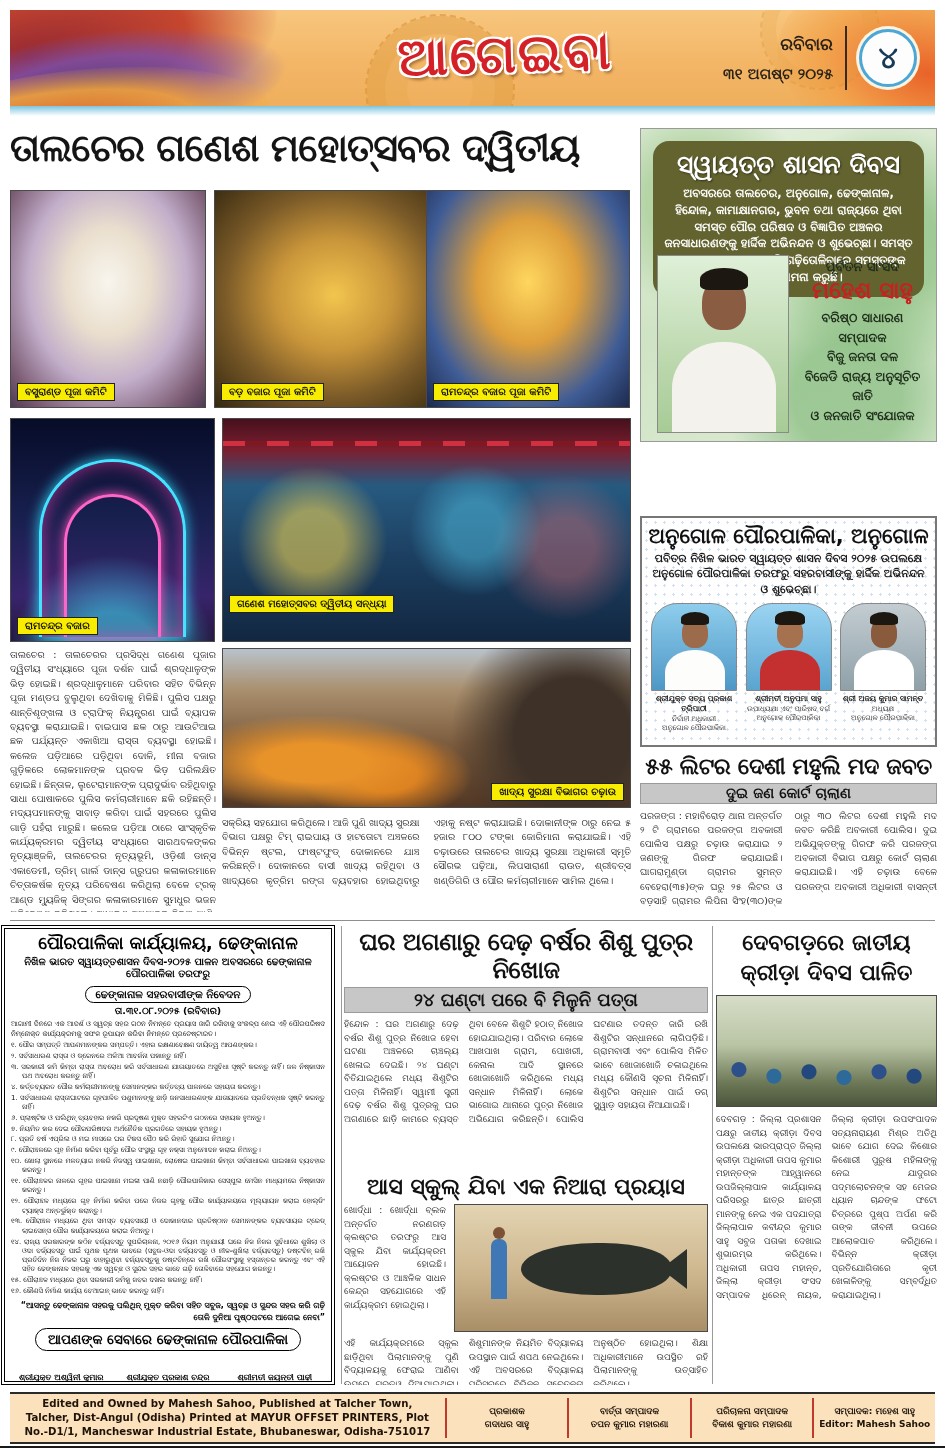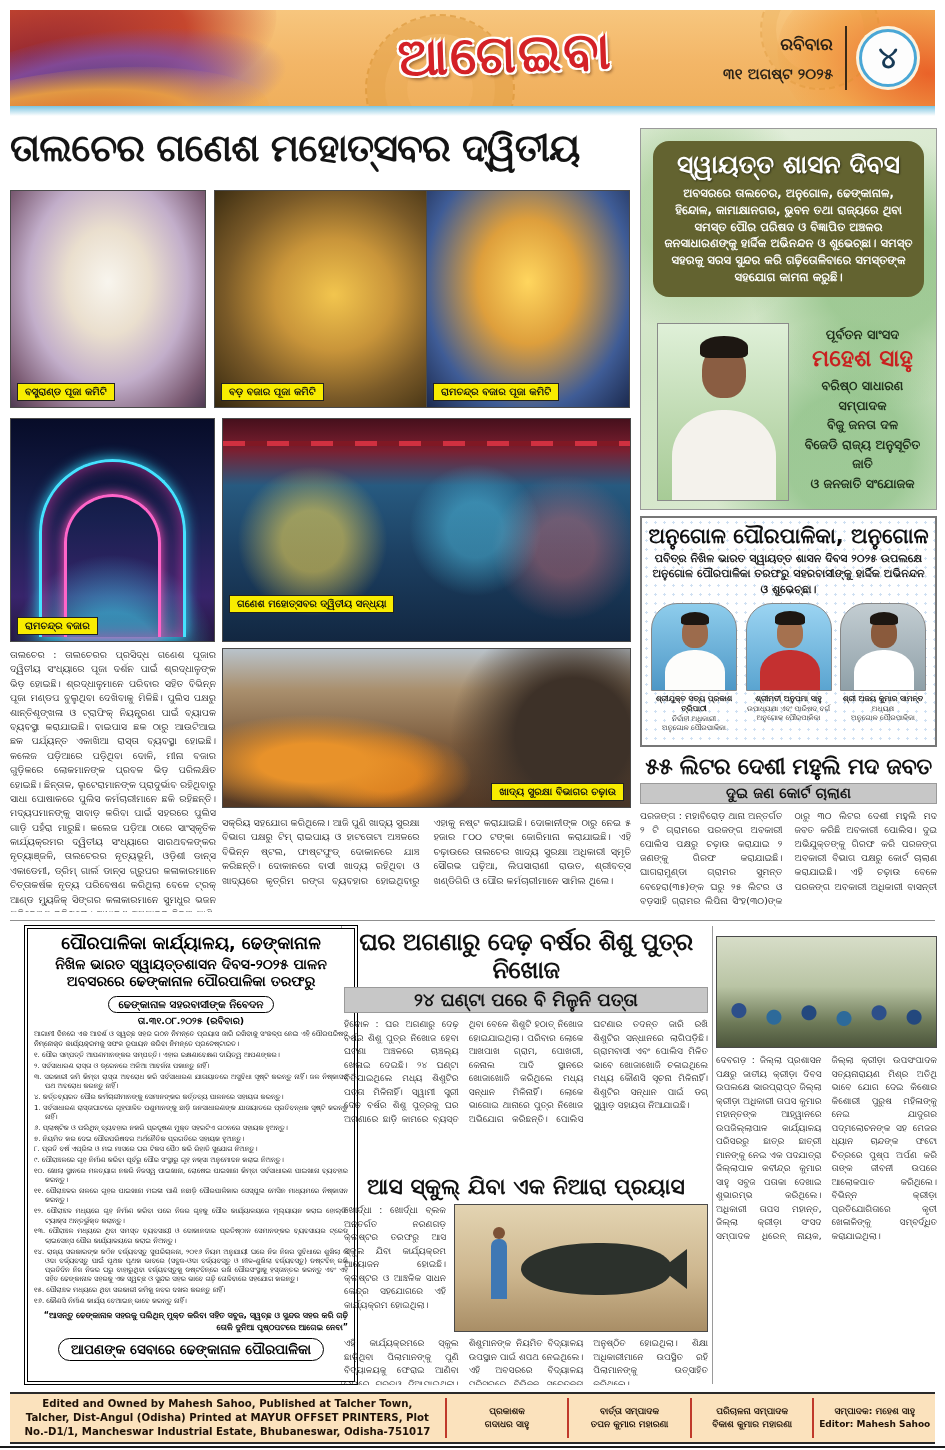--- a/index.html
+++ b/index.html
@@ -62,21 +62,21 @@
       radial-gradient(ellipse at 22% 72%, #e8922a 0 12%, transparent 30%),
       radial-gradient(ellipse at 40% 80%, #d97e1f 0 9%, transparent 25%),
       radial-gradient(circle at 86% 55%, #3d3128 0 16%, transparent 34%),
       linear-gradient(180deg,#b9c3cb 0%,#a98f6d 26%,#7c5c3e 60%,#513724 100%); }
   .lead-col1 { position:absolute; left:10px; top:648px; width:206px; height:264px; overflow:hidden;
     font-size:9.6px; line-height:1.5; text-align:justify; color:#1c1c1c; }
   .lead-col23 { position:absolute; left:222px; top:816px; width:409px; height:98px; overflow:hidden;
     font-size:9.6px; line-height:1.5; text-align:justify; color:#1c1c1c; column-count:2; column-gap:14px; }
 
   
-  .ad-green { position:absolute; left:640px; top:128px; width:297px; height:382px; border:1px solid #9a9a9a;
+  .ad-green { position:absolute; left:640px; top:128px; width:297px; height:314px; border:1px solid #9a9a9a;
     background:
       radial-gradient(circle at 18% 22%, rgba(140,190,120,.5) 0 14%, transparent 32%),
       radial-gradient(circle at 82% 38%, rgba(120,180,110,.55) 0 18%, transparent 40%),
       radial-gradient(circle at 70% 86%, rgba(100,170,95,.5) 0 16%, transparent 36%),
       linear-gradient(160deg,#e6f0df 0%,#cfe4c4 50%,#dcead2 100%); }
   .ad-green-box { margin:12px 12px 8px 12px; background:#636330; border-radius:16px; padding:9px 10px 11px 10px; text-align:center; }
   .ad-green-title { color:#fff; font-size:25px; font-weight:bold; margin-bottom:5px; text-shadow:1px 1px 2px rgba(0,0,0,.5); }
   .ad-green-body { color:#fff; font-size:11.6px; font-weight:bold; line-height:1.45; }
   .ad-green-low { position:absolute; left:16px; bottom:8px; right:8px; height:178px; display:flex; gap:8px; }
   .portrait { position:relative; overflow:hidden; border:1px solid #8a8a8a; }
@@ -107,24 +107,24 @@
   .graybar { background:#c7c7c7; border:1px solid #9a9a9a; text-align:center; font-weight:bold; color:#111; }
   .liquor .graybar { margin-top:3px; font-size:14.5px; padding:1px 0; }
   .liquor-body { margin-top:5px; font-size:9.4px; line-height:1.5; text-align:justify; color:#1c1c1c;
     column-count:2; column-gap:12px; height:100px; overflow:hidden; }
 
   
   .hline { position:absolute; left:10px; width:925px; height:1px; background:#8f8f8f; }
   .vline { position:absolute; width:1px; background:#9a9a9a; }
 
   
-  .notice { position:absolute; left:27px; top:928px; width:328px; height:454px; border:1.5px solid #000;
+  .notice { position:absolute; left:4px; top:928px; width:328px; height:454px; border:1.5px solid #000;
     outline:1px solid #000; outline-offset:2px; padding:4px 6px; overflow:hidden; background:#fff; }
   .notice-title { text-align:center; font-size:17.5px; font-weight:900; color:#000; }
-  .notice-sub { text-align:center; font-size:14px; font-weight:bold; margin-top:2px; }
+  .notice-sub { text-align:center; font-size:10px; font-weight:bold; margin-top:2px; }
   .notice-req { text-align:center; margin-top:3px; }
   .notice-req span { display:inline-block; border:1px solid #000; border-radius:9px; padding:1px 10px; font-size:10.5px; font-weight:bold; }
   .notice-date { text-align:center; font-size:9.5px; font-weight:bold; margin-top:2px; }
   .notice-intro { font-size:7px; line-height:1.4; text-align:justify; margin-top:3px; }
   .notice-item { font-size:6.9px; line-height:1.35; text-align:justify; margin-top:1.5px; padding-left:11px; text-indent:-11px; }
   .notice-quote { text-align:right; font-size:8px; font-weight:bold; margin-top:4px; line-height:1.45; }
   .notice-slogan { text-align:center; margin-top:4px; }
   .notice-slogan span { display:inline-block; border:1.5px solid #000; border-radius:12px; padding:2px 12px; font-size:13.5px; font-weight:900; }
   .notice-signs { display:flex; justify-content:space-between; margin-top:21px; }
   .sign { width:32%; text-align:center; }
@@ -350,20 +350,24 @@
       <div class="ph-class">
         <div class="fish"></div>
         <div class="fish-tail"></div>
         <div class="teacher"></div>
       </div>
     </div>
     <div class="school-bottom">ଏହି କାର୍ଯ୍ୟକ୍ରମରେ ସ୍କୁଲ ଛାଡ଼ିଥିବା ପିଲାମାନଙ୍କୁ ପୁଣି ବିଦ୍ୟାଳୟକୁ ଫେରାଇ ଆଣିବା ଉପରେ ଗୁରୁତ୍ୱ ଦିଆଯାଇଥିଲା। ଶିକ୍ଷକ ଶିକ୍ଷୟିତ୍ରୀ, ଅଭିଭାବକ ଓ ଗ୍ରାମବାସୀମାନେ ଯୋଗ ଦେଇ ଶିଶୁମାନଙ୍କ ନିୟମିତ ବିଦ୍ୟାଳୟ ଉପସ୍ଥାନ ପାଇଁ ଶପଥ ନେଇଥିଲେ। ଏହି ଅବସରରେ ବିଦ୍ୟାଳୟ ପରିସରରେ ବିଭିନ୍ନ ସଚେତନତା କାର୍ଯ୍ୟକ୍ରମ, ଚିତ୍ରାଙ୍କନ ଓ ସାଂସ୍କୃତିକ କାର୍ଯ୍ୟକ୍ରମ ଅନୁଷ୍ଠିତ ହୋଇଥିଲା। ଶିକ୍ଷା ଅଧିକାରୀମାନେ ଉପସ୍ଥିତ ରହି ପିଲାମାନଙ୍କୁ ଉତ୍ସାହିତ କରିଥିଲେ।</div>
   </div>
 
   <div class="sport">
+    <div class="sport-headline">
+      <div>ଦେବଗଡ଼ରେ ଜାତୀୟ</div>
+      <div>କ୍ରୀଡ଼ା ଦିବସ ପାଳିତ</div>
+    </div>
     <div class="ph-sport">
       <div class="crowd"></div>
     </div>
     <div class="sport-body">ଦେବଗଡ଼ : ଜିଲ୍ଲା ପ୍ରଶାସନ ପକ୍ଷରୁ ଜାତୀୟ କ୍ରୀଡ଼ା ଦିବସ ଉପଲକ୍ଷେ ଭାରପ୍ରାପ୍ତ ଜିଲ୍ଲା କ୍ରୀଡ଼ା ଅଧିକାରୀ ତାପସ କୁମାର ମହାନ୍ତଙ୍କ ଆହ୍ୱାନରେ ଉପଜିଲ୍ଲାପାଳ କାର୍ଯ୍ୟାଳୟ ପରିସରରୁ ଛାତ୍ର ଛାତ୍ରୀ ମାନଙ୍କୁ ନେଇ ଏକ ପଦଯାତ୍ରା ଜିଲ୍ଲାପାଳ କବୀନ୍ଦ୍ର କୁମାର ସାହୁ ସବୁଜ ପତାକା ଦେଖାଇ ଶୁଭାରମ୍ଭ କରିଥିଲେ। ଅଧିକାରୀ ତାପସ ମହାନ୍ତ, ଜିଲ୍ଲା କ୍ରୀଡ଼ା ସଂସଦ ସମ୍ପାଦକ ଧିରେନ୍ ନାୟକ, ଜିଲ୍ଲା କ୍ରୀଡ଼ା ଉପସଂପାଦକ ସତ୍ୟନାରାୟଣ ମିଶ୍ର ଅତିଥି ଭାବେ ଯୋଗ ଦେଇ କିଶୋର କିଶୋରୀ ପୁରୁଷ ମହିଳାଙ୍କୁ ନେଇ ଯାଦୁଗର ପଦ୍ମଲୋଚନଙ୍କ ସହ ମେଜର ଧ୍ୟାନ ଚାନ୍ଦଙ୍କ ଫଟୋ ଚିତ୍ରରେ ପୁଷ୍ପ ଅର୍ପଣ କରି ତାଙ୍କ ଜୀବନୀ ଉପରେ ଆଲୋକପାତ କରିଥିଲେ। ବିଭିନ୍ନ କ୍ରୀଡ଼ା ପ୍ରତିଯୋଗିତାରେ କୃତୀ ଖେଳାଳିଙ୍କୁ ସମ୍ବର୍ଦ୍ଧିତ କରାଯାଇଥିଲା।</div>
   </div>
 
   <div class="footer">
     <div class="f-en">Edited and Owned by Mahesh Sahoo, Published at Talcher Town, Talcher, Dist-Angul (Odisha) Printed at MAYUR OFFSET PRINTERS, Plot No.-D1/1, Mancheswar Industrial Estate, Bhubaneswar, Odisha-751017</div>
     <div class="f-vr"></div>
     <div class="f-cell">

